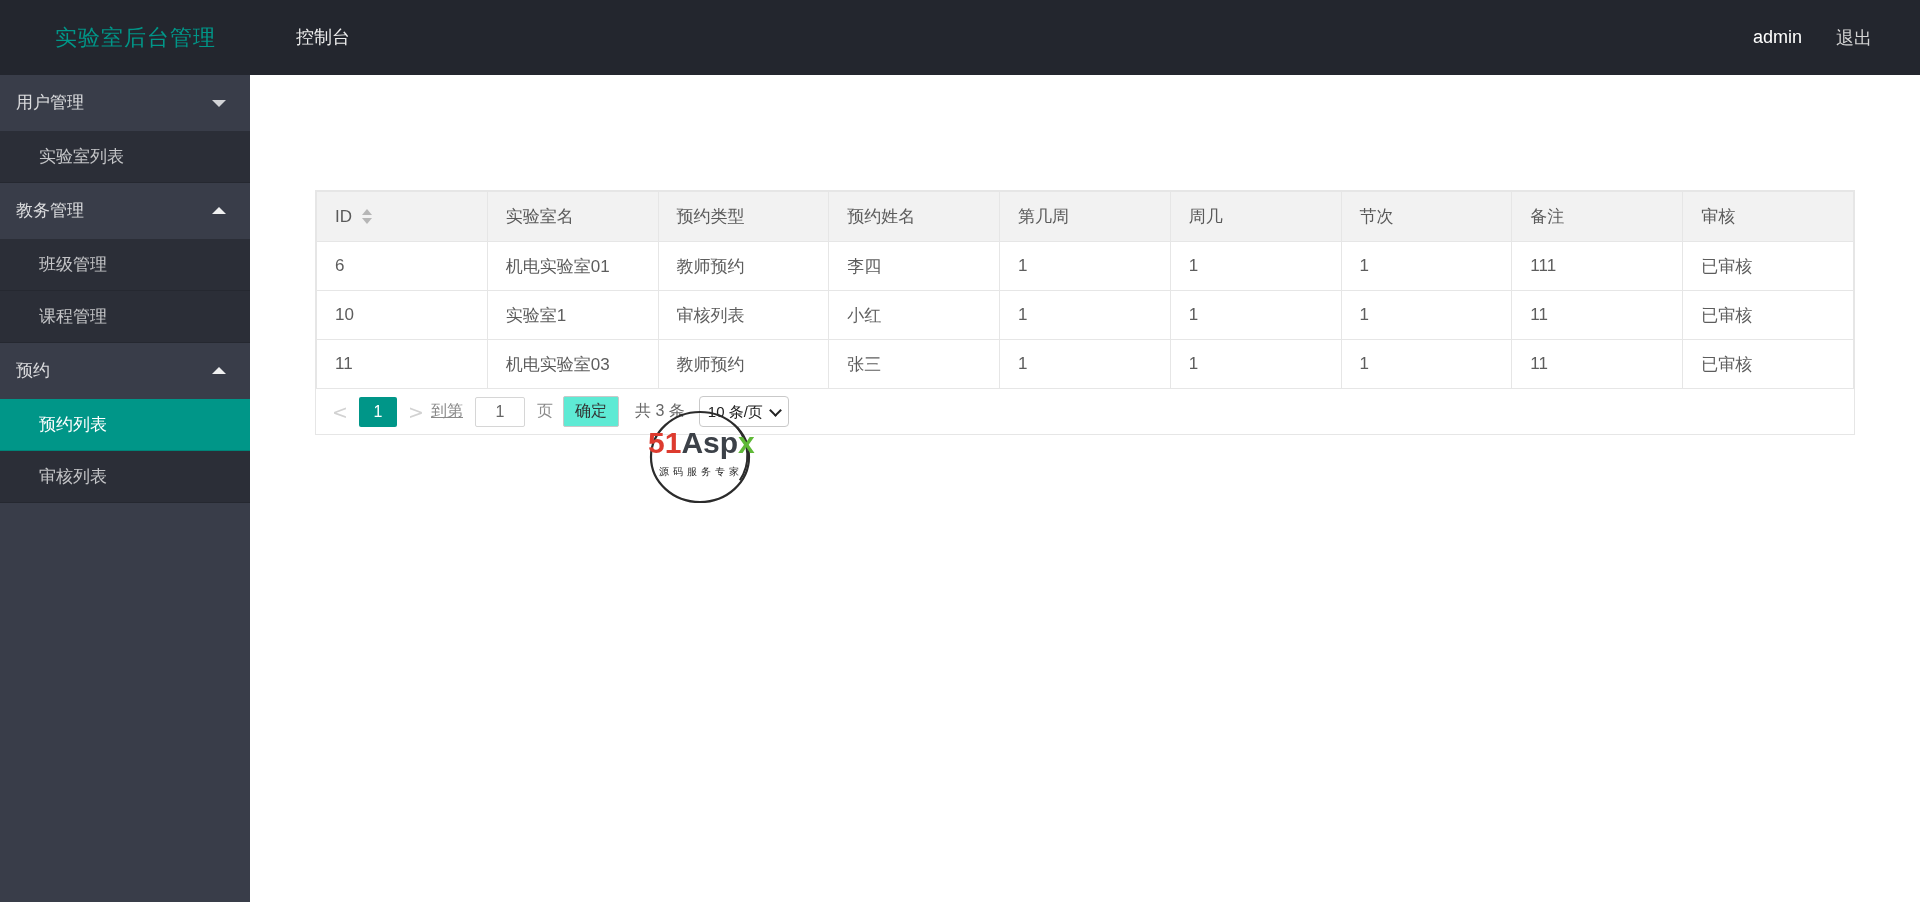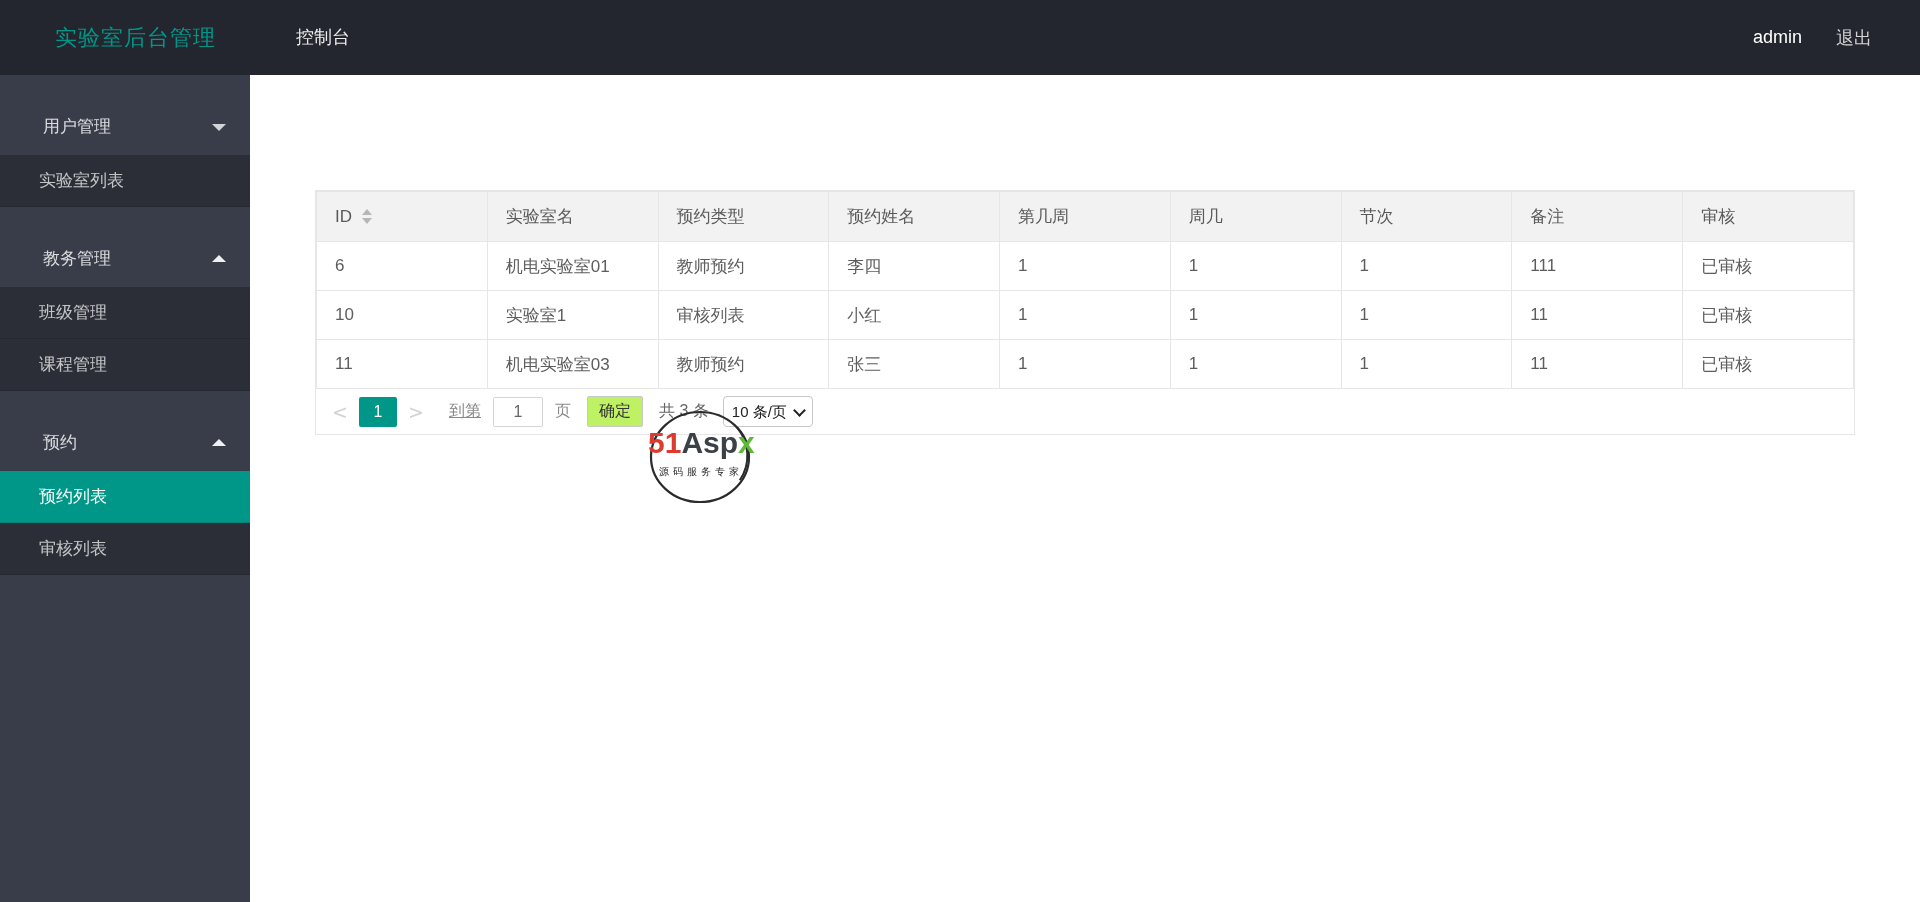--- a/index.html
+++ b/index.html
@@ -16,22 +16,22 @@
   .navbar .right { position:absolute; right:48px; top:0; height:75px;
     display:flex; align-items:center; gap:34px; }
   .navbar .user { font-size:18px; color:#ffffff; cursor:pointer; }
   .navbar .logout { font-size:18px; color:#d4d4d4; cursor:pointer; }
 
   
   .sidebar { position:absolute; top:75px; left:0; bottom:0; width:250px;
     background:#393d49; z-index:4; }
   .side-item { position:relative; width:250px; font-size:17px;
     color:rgba(255,255,255,.82); cursor:pointer; }
-  .side-item.parent { height:56px; line-height:56px; padding-left:43px;
-    background:#393d49;margin-top:24px; }
+  .side-item.parent { height:56px; line-height:56px; padding-left:16px;
+    background:#393d49; }
   .side-item.child { height:52px; line-height:52px; padding-left:39px;
     background:#2b2e37; color:rgba(255,255,255,.72);
     border-bottom:1px solid rgba(0,0,0,.12); }
   .side-item.child.active { background:#009688; color:#ffffff; }
   .caret { position:absolute; right:24px; top:50%; width:0; height:0; }
   .caret.down { margin-top:-3px; border-left:7px solid transparent;
     border-right:7px solid transparent; border-top:7px solid rgba(255,255,255,.78); }
   .caret.up { margin-top:-4px; border-left:7px solid transparent;
     border-right:7px solid transparent; border-bottom:7px solid rgba(255,255,255,.92); }
 
@@ -54,26 +54,26 @@
     border-right:5px solid transparent; border-top:6px solid #b6b6b6; }
 
   
   .pager { height:45px; display:flex; align-items:center; padding-left:13px;
     font-size:16px; color:#8a8a8a; background:#fff; }
   .pg-prev, .pg-next { width:22px; text-align:center; font-size:19px;
     color:#d2d2d2; cursor:pointer; font-family:"DejaVu Sans",sans-serif; }
   .pg-current { width:38px; height:30px; margin:0 8px; background:#009688;
     color:#fff; border-radius:2px; text-align:center; line-height:30px;
     font-size:16px; cursor:pointer; }
-  .pg-jump-prefix { margin-left:22px;text-decoration:underline; }
+  .pg-jump-prefix { margin-left:4px;text-decoration:underline; }
   .pg-input { margin-left:12px; width:50px; height:30px; border:1px solid #d6d6d6;
     border-radius:2px; text-align:center; font-size:16px; color:#666;
     outline:none; background:#fff; }
   .pg-jump-suffix { margin-left:12px; }
-  .pg-confirm { margin-left:16px; width:56px; height:31px; background:#bef264;
+  .pg-confirm { margin-left:10px; width:56px; height:31px; background:#5eead4;
     border:1px solid #c9c9c9; border-radius:2px; font-size:16px; color:#333;
     cursor:pointer; font-family:inherit; }
   .pg-total { margin-left:16px; color:#666; }
   .pg-select-wrap { position:relative; margin-left:14px; width:90px; height:31px; }
   .pg-select { width:100%; height:100%; border:1px solid #c9c9c9; border-radius:4px;
     background:#fff; font-size:15px; color:#222; padding:0 24px 0 8px;
     -webkit-appearance:none; appearance:none; outline:none; font-family:inherit; cursor:pointer; }
   .pg-select-chevron { position:absolute; right:9px; top:10px; width:9px; height:9px;
     border-right:2.5px solid #222; border-bottom:2.5px solid #222;
     transform:rotate(45deg); pointer-events:none; }

